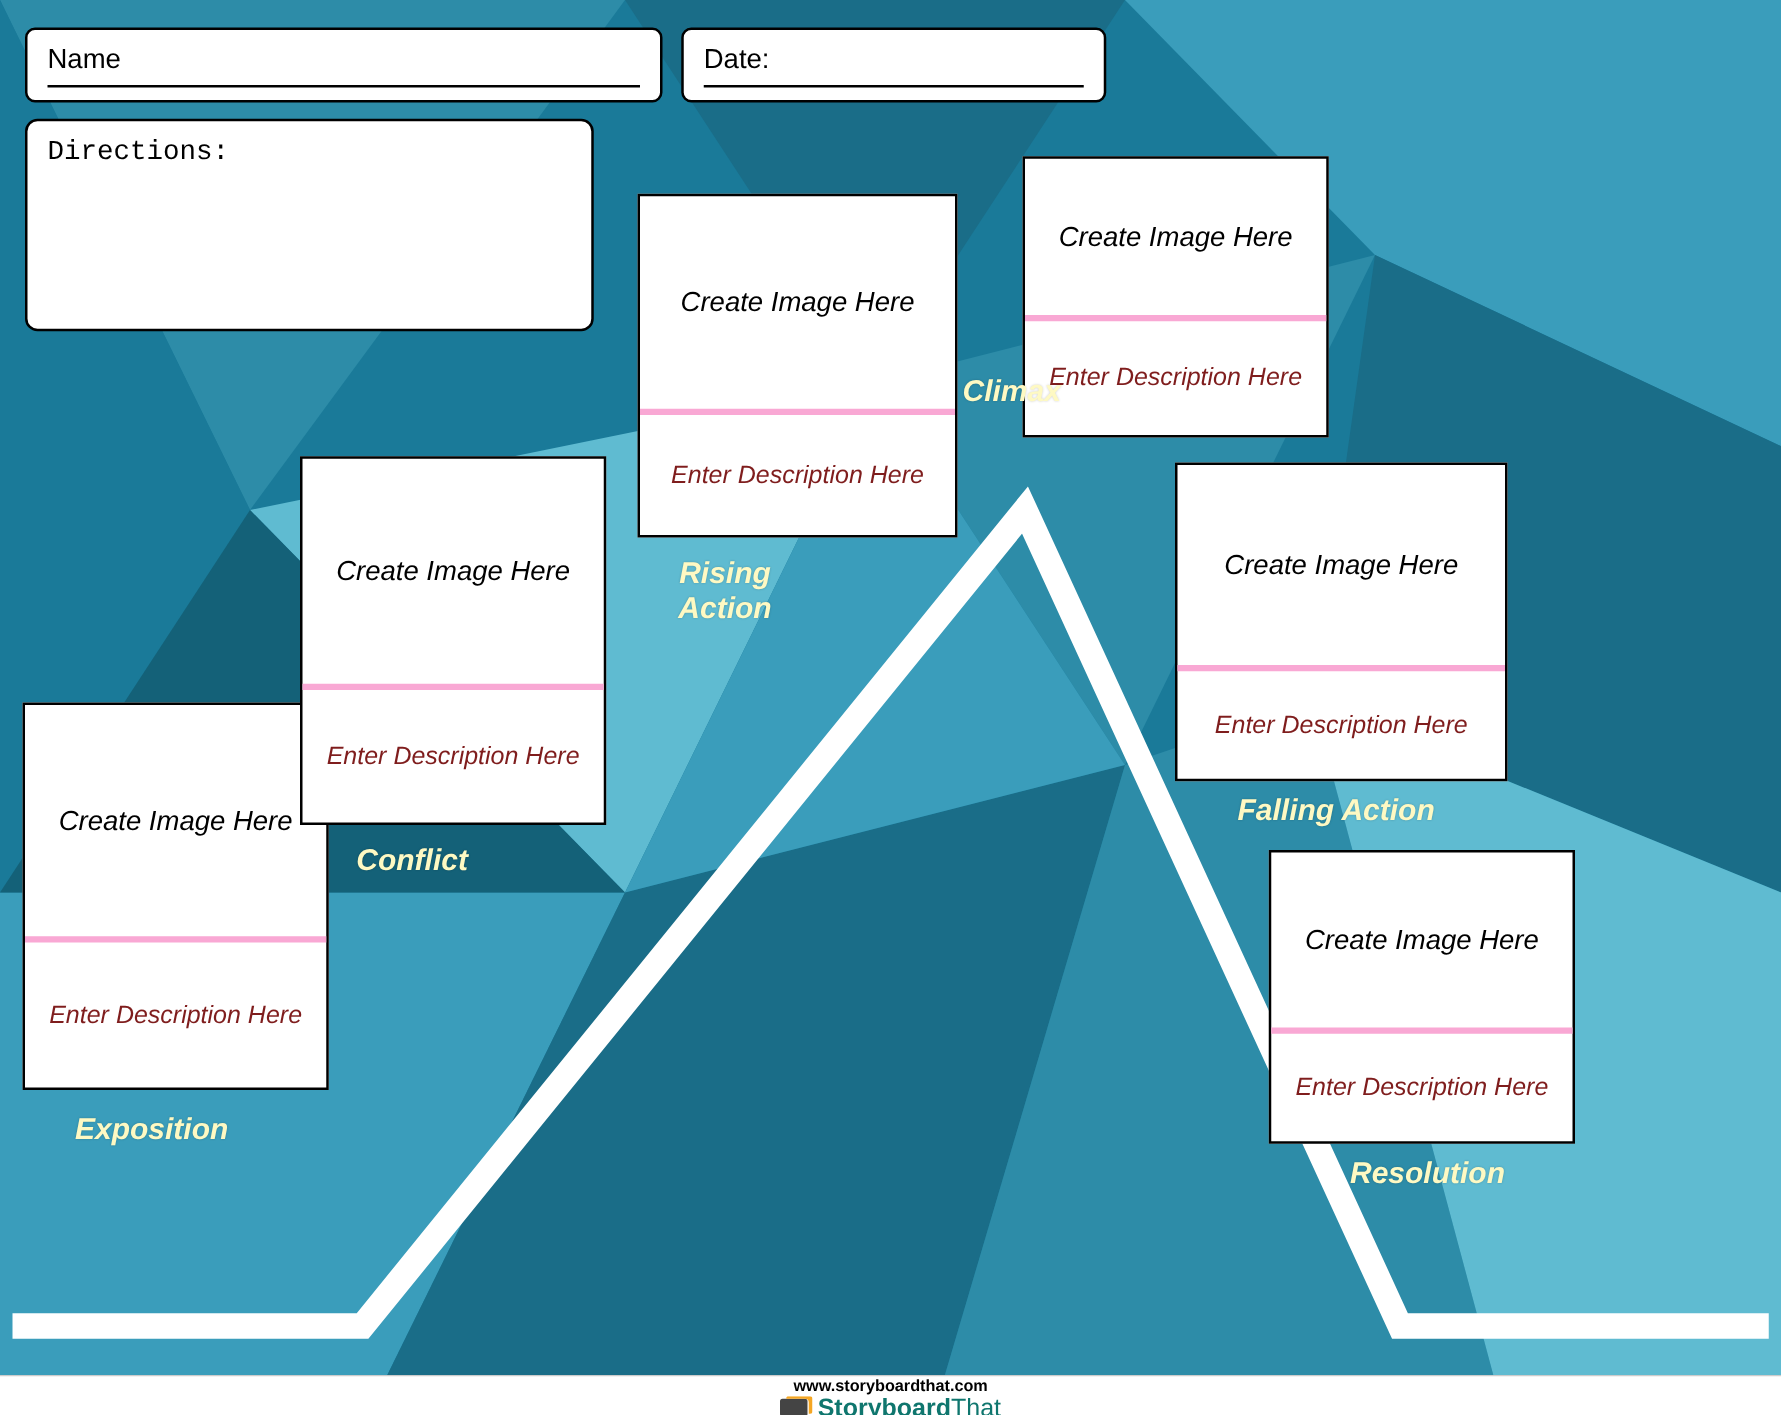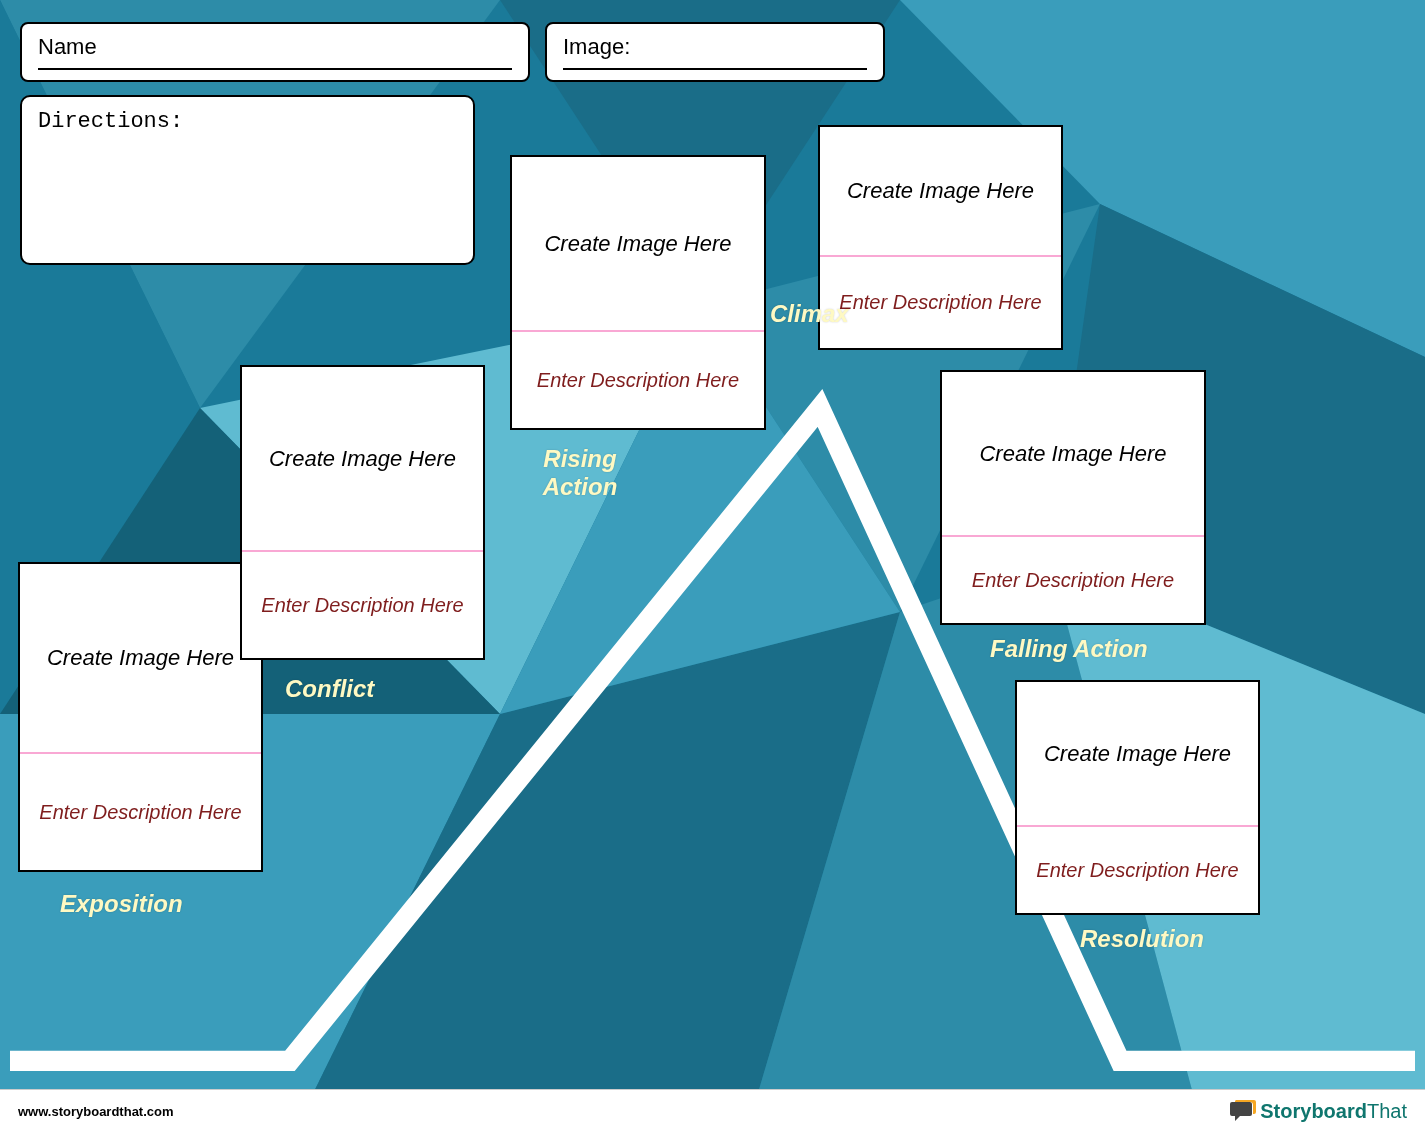--- a/index.html
+++ b/index.html
@@ -62,21 +62,21 @@
     background: #fff;
     border: 2px solid #000;
   }
   .plot-card .img-area {
     display: flex;
     align-items: center;
     justify-content: center;
     font-style: italic;
     font-size: 22px;
     color: #000;
-    border-bottom: 2px solid #f9a8d4;
+    border-bottom: 5px solid #f9a8d4;
   }
   .plot-card .desc-area {
     display: flex;
     align-items: center;
     justify-content: center;
     font-style: italic;
     font-size: 20px;
     color: #7f1d1d;
     text-align: left;
   }
@@ -85,27 +85,28 @@
     color: #fef9c3;
     font-style: italic;
     font-weight: bold;
     font-size: 24px;
     text-align: center;
     text-shadow: 0 0 2px rgba(0,0,0,0.2);
   }
   .footer {
     position: absolute;
     left: 0; right: 0; bottom: 0;
-    height: 43px;
+    height: 32px;
     background: #fff;
     border-top: 1px solid #ccc;
     display: flex;
     align-items: center;
     justify-content: space-between;
     padding: 0 18px;
+    flex-direction: column;
   }
   .footer .url {
     font-size: 13px;
     font-weight: bold;
     color: #000;
   }
   .footer .logo {
     display: flex;
     align-items: center;
     gap: 4px;
@@ -141,21 +142,21 @@
   <svg class="plot-line" viewBox="0 0 1425 1098" preserveAspectRatio="none">
     <polyline points="10,1040 290,1040 820,400 1120,1040 1415,1040" fill="none" stroke="#fff" stroke-width="20" stroke-linejoin="miter" stroke-linecap="butt"></polyline>
   </svg>
 
   <div class="header-box" style="left:20px; top:22px; width:510px; height:60px;">
     <span class="label">Name</span>
     <div class="line"></div>
   </div>
 
   <div class="header-box" style="left:545px; top:22px; width:340px; height:60px;">
-    <span class="label">Image:</span>
+    <span class="label">Date:</span>
     <div class="line"></div>
   </div>
 
 
   <div class="directions-box" style="left:20px; top:95px; width:455px; height:170px;">
     <span>Directions:</span>
   </div>
 
   <div class="plot-card" style="left:18px; top:562px; width:245px; height:310px;">
     <div class="img-area" style="height:190px;">Create Image Here</div>

